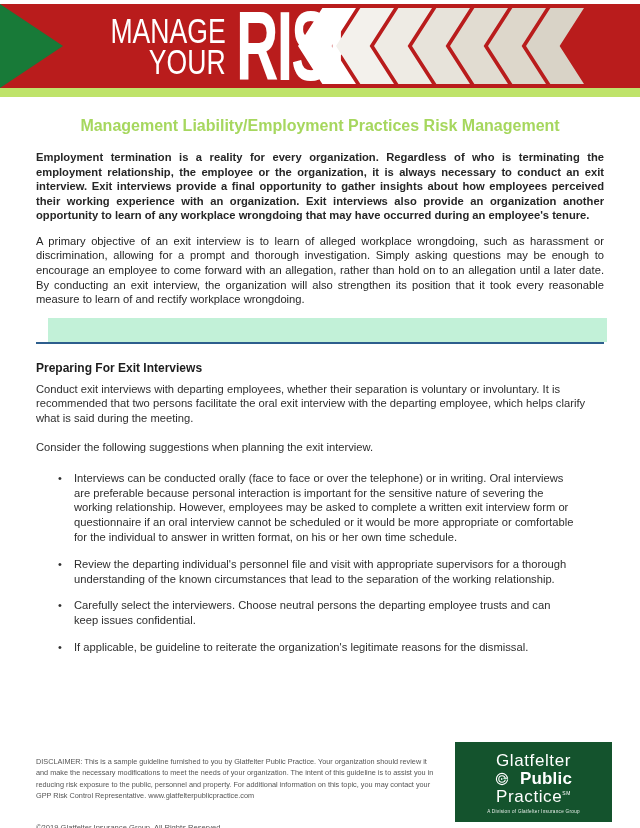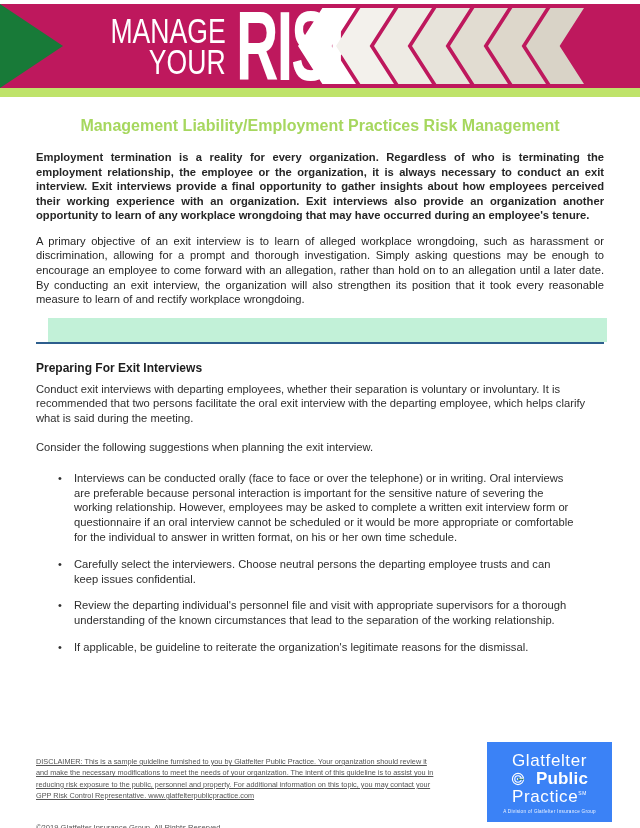--- a/index.html
+++ b/index.html
@@ -11,21 +11,21 @@
     color: #2b2b2b;
     overflow: hidden;
     position: relative;
   }
 
   
   .banner-wrap { padding-top: 4px; }
   .banner {
     position: relative;
     height: 84px;
-    background: #be185d;
+    background: #b91c1c;
     overflow: hidden;
     display: flex;
     align-items: center;
   }
   .banner-triangle {
     position: absolute;
     left: 0; top: 0;
     width: 63px; height: 84px;
     background: #187a38;
     clip-path: polygon(0 0, 100% 50%, 0 100%);
@@ -153,30 +153,29 @@
     left: 36px; right: 28px;
     top: 742px;
     display: flex;
     justify-content: space-between;
   }
   .disclaimer-block { width: 400px; padding-top: 14px; }
   .disclaimer {
     font-size: 7.3px;
     line-height: 1.55;
     color: #555555;
-    text-decoration: underline;
   }
   .copyright {
     font-size: 7.6px;
     color: #555555;
     margin-top: 22px;
   }
   .logo-box {
-    width: 125px; height: 80px;
-    background: #3b82f6;
+    width: 157px; height: 80px;
+    background: #14532d;
     color: #ffffff;
     display: flex;
     flex-direction: column;
     align-items: center;
     justify-content: center;
     text-align: center;
     padding-top: 2px;
   }
   .logo-line1 { font-size: 17px; font-weight: 300; letter-spacing: 0.6px; line-height: 1.05; }
   .logo-line2 {
@@ -224,22 +223,22 @@
 
   <div class="highlight-band"></div>
   <hr class="blue-rule">
 
   <div class="section">
     <div class="section-heading">Preparing For Exit Interviews</div>
     <p>Conduct exit interviews with departing employees, whether their separation is voluntary or involuntary.  It is recommended that two persons facilitate the oral exit interview with the departing employee, which helps clarify what is said during the meeting.</p>
     <p class="consider">Consider the following suggestions when planning the exit interview.</p>
     <ul class="suggestions">
       <li>Interviews can be conducted orally (face to face or over the telephone) or in writing.  Oral interviews are preferable because personal interaction is important for the sensitive nature of severing the working relationship. However, employees may be asked to complete a written exit interview form or questionnaire if an oral interview cannot be scheduled or it would be more appropriate or comfortable for the individual to answer in written format, on his or her own time schedule.</li>
+      <li>Review the departing individual's personnel file and visit with appropriate supervisors for a thorough understanding of the known circumstances that lead to the separation of the working relationship.</li>
       <li>Carefully select the interviewers.  Choose neutral persons the departing employee trusts and can keep issues confidential.</li>
-      <li>Review the departing individual's personnel file and visit with appropriate supervisors for a thorough understanding of the known circumstances that lead to the separation of the working relationship.</li>
       <li>If applicable, be guideline to reiterate the organization's legitimate reasons for the dismissal.</li>
     </ul>
   </div>
 </div>
 
 <div class="footer">
   <div class="disclaimer-block">
     <p class="disclaimer">DISCLAIMER: This is a sample guideline furnished to you by Glatfelter Public Practice. Your organization should review it and make the necessary modifications to meet the needs of your organization. The intent of this guideline is to assist you in reducing risk exposure to the public, personnel and property. For additional information on this topic, you may contact your GPP Risk Control Representative. www.glatfelterpublicpractice.com</p>
     <p class="copyright">©2019 Glatfelter Insurance Group. All Rights Reserved.</p>
   </div>

